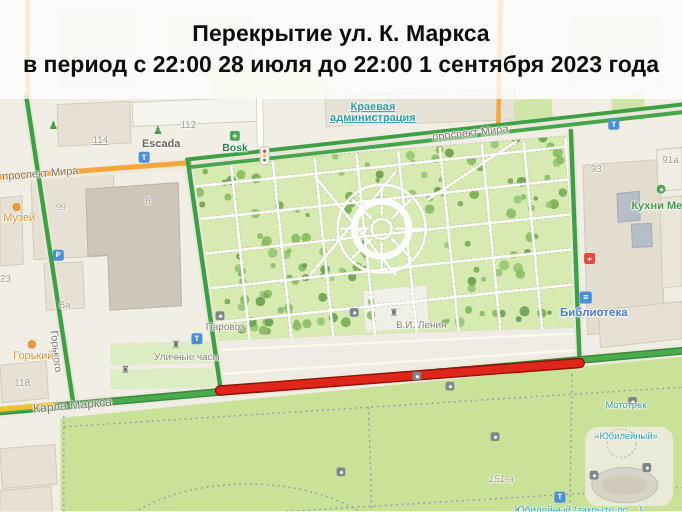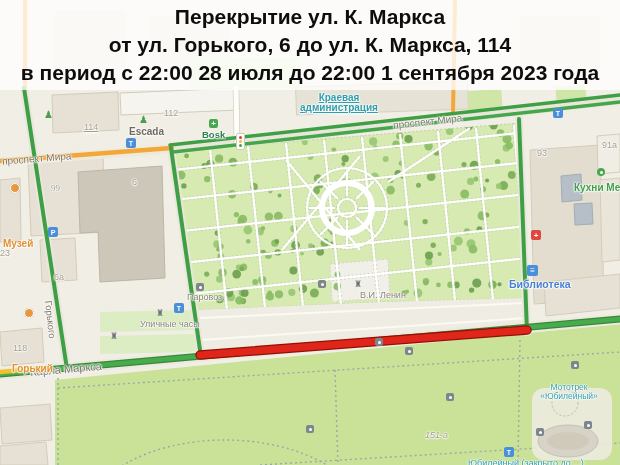--- a/index.html
+++ b/index.html
@@ -3,21 +3,21 @@
 <meta charset="utf-8">
 <style>
   html,body{margin:0;padding:0;}
   #stage{position:relative;width:620px;height:465px;overflow:hidden;
          font-family:"Liberation Sans",sans-serif;background:#f1eee5;}
   #stage svg{position:absolute;left:0;top:0;}
   .lbl{position:absolute;white-space:nowrap;
        text-shadow:0 0 2px #fff,0 0 2px #fff,0 0 2px #fff,0 1px 2px #fff;}
   .street{color:#7c766a;font-size:10px;}
   .num{color:#a39d8f;font-size:9px;}
-  .poi-orange{color:#e0912f;font-size:10px;font-weight:bold;margin-top:45px;}
+  .poi-orange{color:#e0912f;font-size:10px;font-weight:normal;}
   .poi-grey{color:#8a8478;font-size:9px;}
   .poi-teal{color:#2f9fae;font-size:10px;font-weight:bold;text-align:center;line-height:11px;}
   .poi-teal-sm{color:#36a0b0;font-size:8.5px;text-align:center;line-height:9px;}
   .poi-green{color:#3f9e4a;font-size:10px;font-weight:bold;}
   .poi-blue{color:#4a7fd4;font-size:10.5px;font-weight:bold;}
   .poi-dark{color:#6e695f;font-size:10px;font-weight:bold;}
   .badge{position:absolute;border-radius:2px;color:#fff;display:flex;
          align-items:center;justify-content:center;font-weight:bold;}
   .b-blue{background:#4a90d9;}
   .b-red{background:#e0483e;}
@@ -351,33 +351,32 @@
   <span class="lbl poi-orange" style="left:12px;top:318px;">Горький</span>
   <span class="lbl poi-dark" style="left:129px;top:126px;">Escada</span>
   <span class="lbl poi-dark" style="left:202px;top:129px;color:#2f7d54;font-size:9.5px;">Bosk</span>
   <span class="lbl poi-teal" style="left:298px;top:92px;width:82px;text-decoration:underline;">Краевая</span>
   <span class="lbl poi-teal" style="left:278px;top:102px;width:122px;text-decoration:underline;">администрация</span>
   <span class="lbl poi-green" style="left:574px;top:182px;">Кухни Место</span>
   <span class="lbl poi-blue" style="left:509px;top:278px;">Библиотека</span>
   <span class="lbl poi-grey" style="left:360px;top:290px;">В.И. Ленин</span>
   <span class="lbl poi-grey" style="left:187px;top:292px;text-align:center;">Паровоз</span>
   <span class="lbl poi-grey" style="left:140px;top:319px;">Уличные часы</span>
-  <span class="lbl poi-teal-sm" style="left:538px;top:383px;width:62px;">Мототрек</span>
+  <span class="lbl poi-teal-sm" style="left:538px;top:364px;width:62px;">Мототрек</span>
   <span class="lbl poi-teal-sm" style="left:532px;top:392px;width:74px;">«Юбилейный»</span>
   <span class="lbl poi-teal-sm" style="left:468px;top:459px;font-size:9px;">Юбилейный (закрыто до ...)</span>
 
   <span class="lbl num" style="left:84px;top:122px;text-decoration:underline;">114</span>
   <span class="lbl num" style="left:164px;top:108px;">112</span>
   <span class="lbl num" style="left:51px;top:183px;font-family:Liberation Serif, serif;">99</span>
   <span class="lbl num" style="left:132px;top:177px;">6</span>
   <span class="lbl num" style="left:54px;top:272px;">6а</span>
   <span class="lbl num" style="left:13px;top:343px;">118</span>
   <span class="lbl num" style="left:537px;top:148px;">93</span>
   <span class="lbl num" style="left:602px;top:140px;">91а</span>
-  <span class="lbl num" style="left:425px;top:430px;font-style:italic;">151-а</span>
+  <span class="lbl num" style="left:444px;top:430px;font-style:italic;">151-а</span>
   <span class="lbl num" style="left:0px;top:248px;">23</span>
 
   <div id="header">
     <div>Перекрытие ул. К. Маркса</div>
-    <div>от ул. Горького, 6 до ул. К. Маркса, 114</div>
     <div>в период с 22:00 28 июля до 22:00 1 сентября 2023 года</div>
   </div>
 </div>
 
 </body></html>

